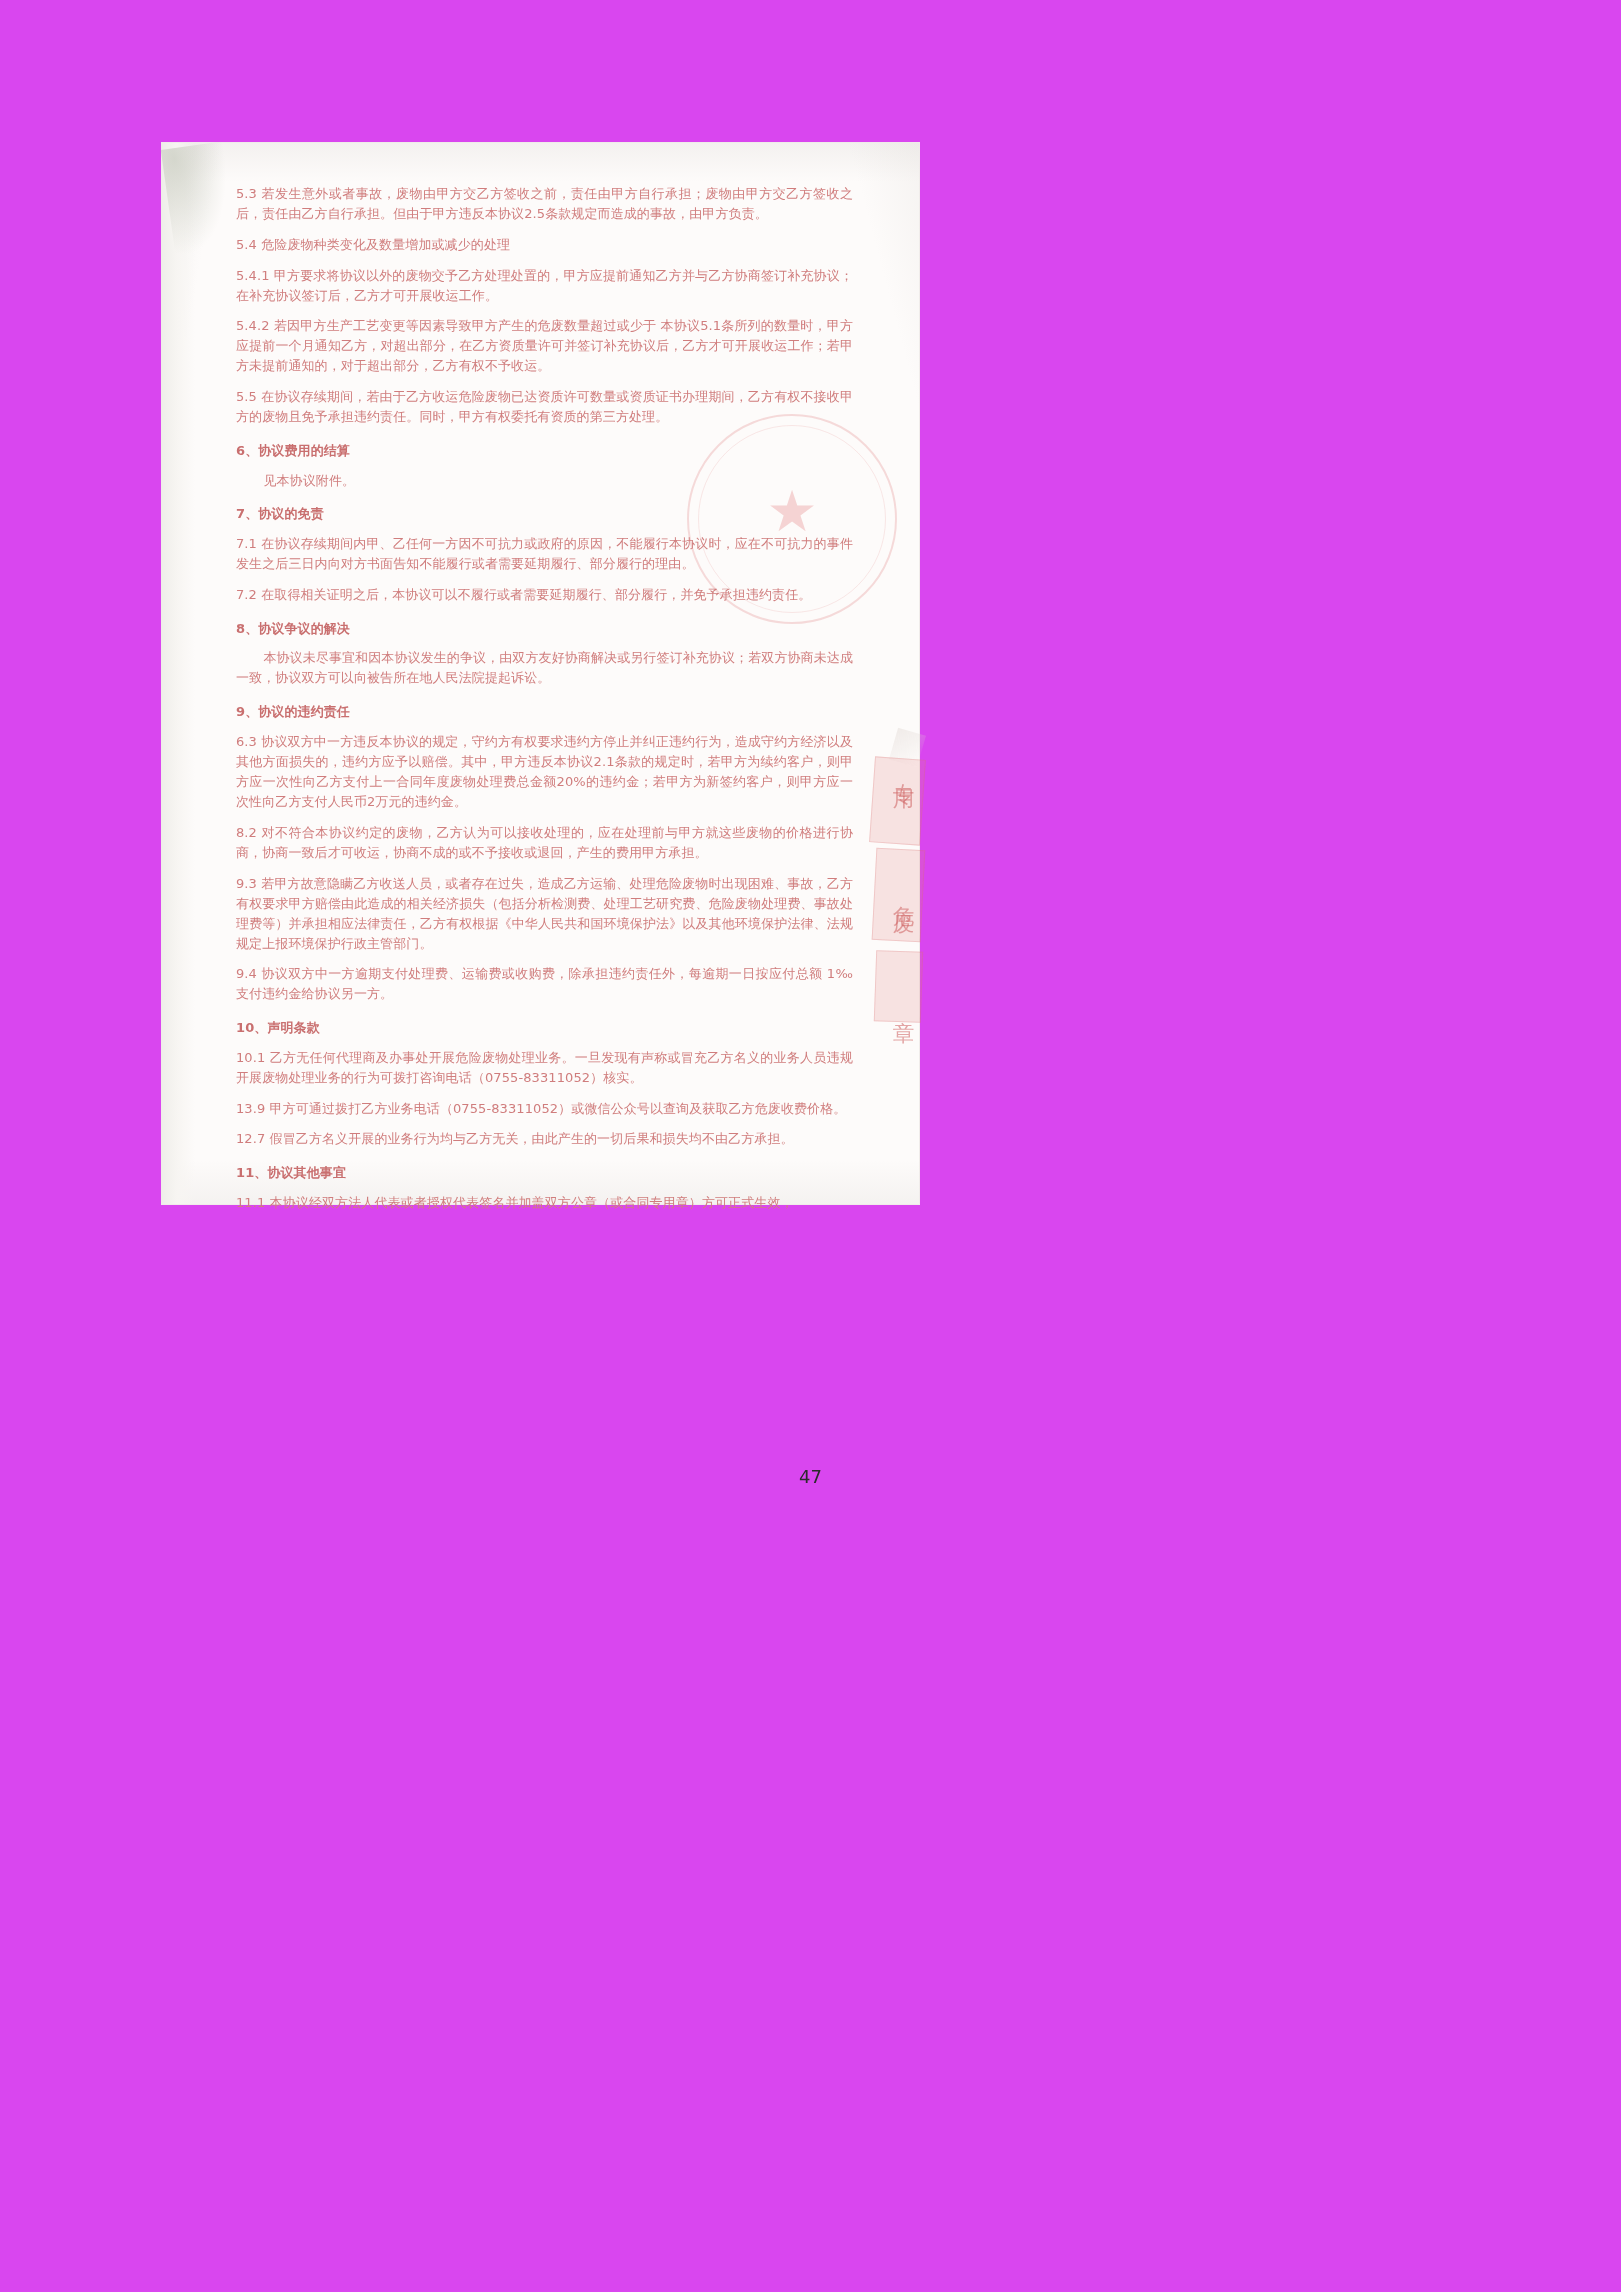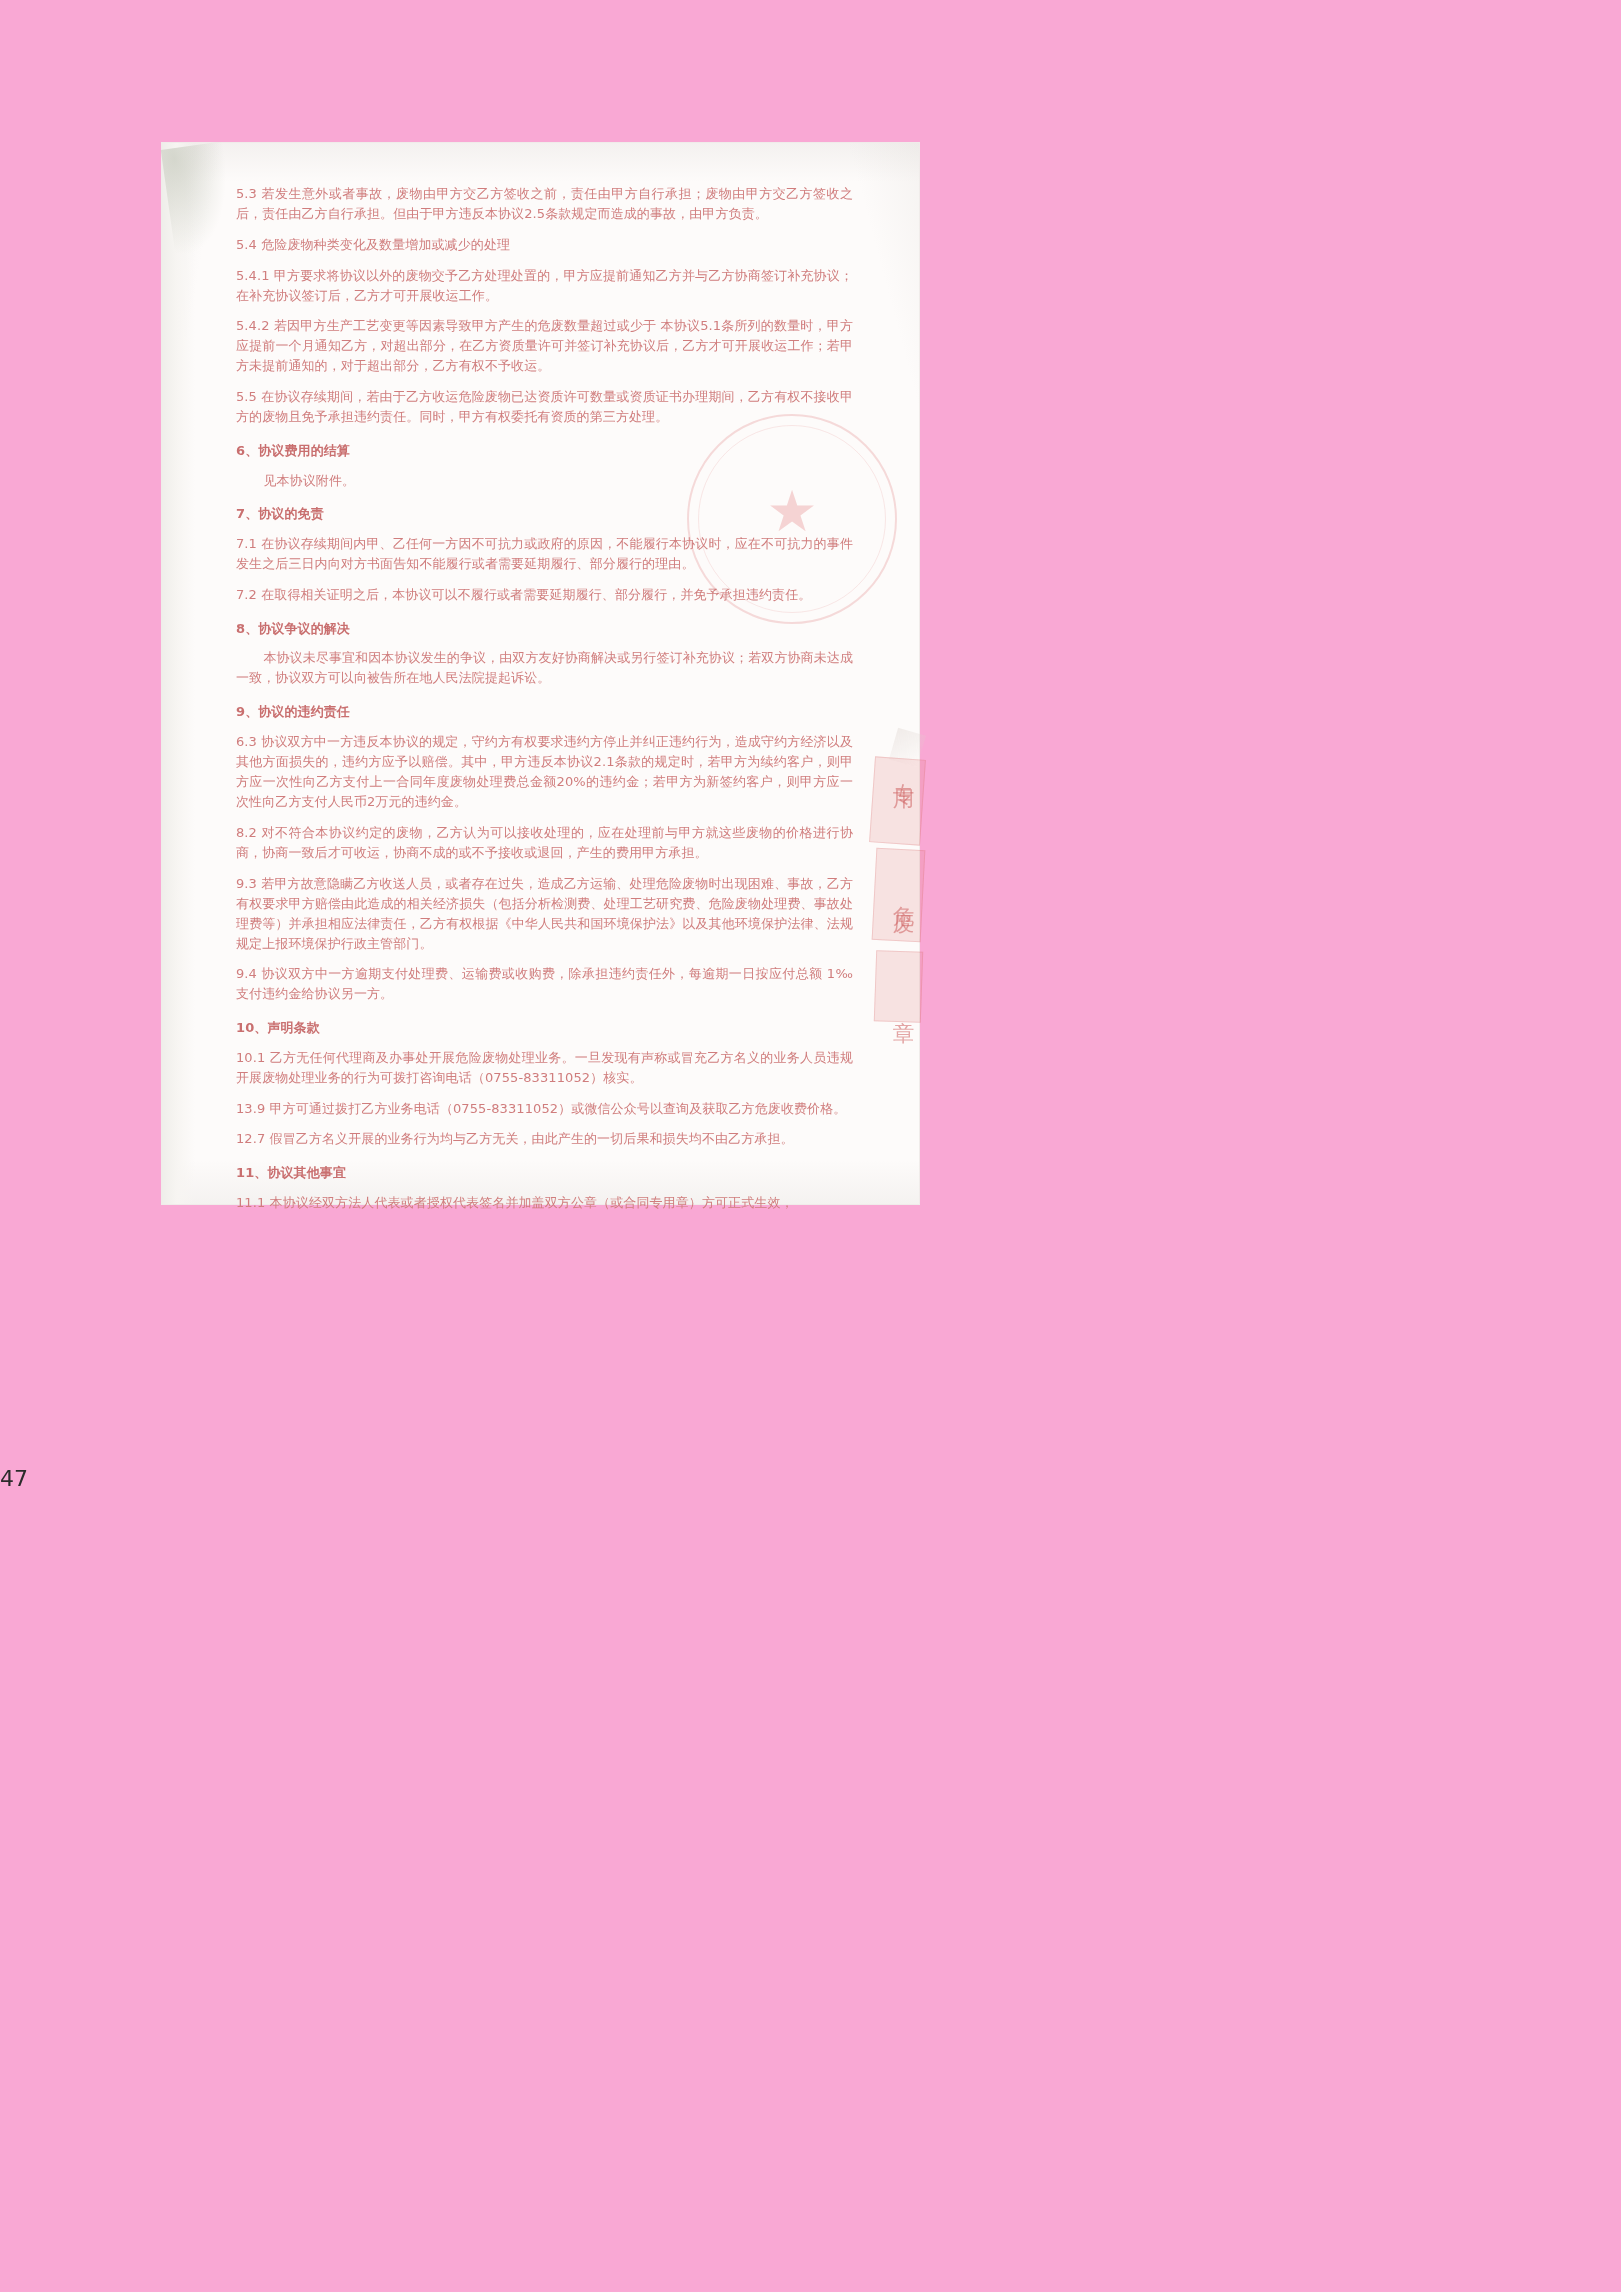--- a/index.html
+++ b/index.html
@@ -10,21 +10,21 @@
   body {
     width: 1621px;
     height: 2293px;
     position: relative;
     font-family: "DejaVu Sans", "Liberation Sans", sans-serif;
     overflow: hidden;
   }
   .page {
     position: absolute;
     inset: 0;
-    background: #f9a8d4;
+    background: #d946ef;
   }
   
   .scan {
     position: absolute;
     left: 162px;
     top: 143px;
     width: 757px;
     height: 1061px;
     background: #fdfbfa;
     box-shadow: 0 0 0 1px #f0ecea;
@@ -153,22 +153,22 @@
   .stamp-char.c1 { left: 727px; top: 623px; }
   .stamp-char.c2 { left: 727px; top: 745px; }
   .stamp-char.c3 { left: 727px; top: 861px; }
 
   
   .page-number {
     position: absolute;
     left: 0;
     right: 0;
     top: 1466px;
-    text-align: left;
-    font-size: 22px;
+    text-align: center;
+    font-size: 18px;
     color: #2b2b2b;
     font-family: "DejaVu Sans", "Liberation Sans", sans-serif;
   }
 </style>
 </head>
 <body>
 
 <div class="page">
 
   <div class="scan">

